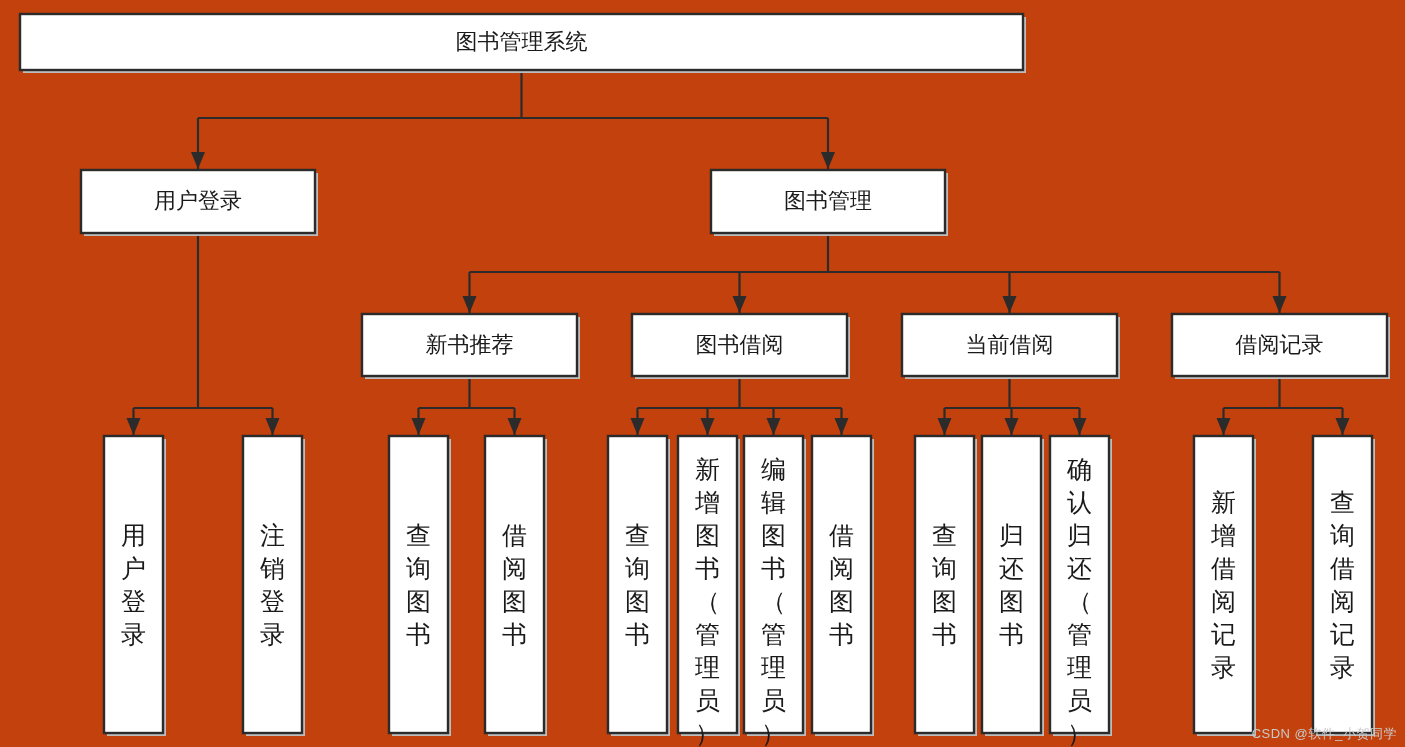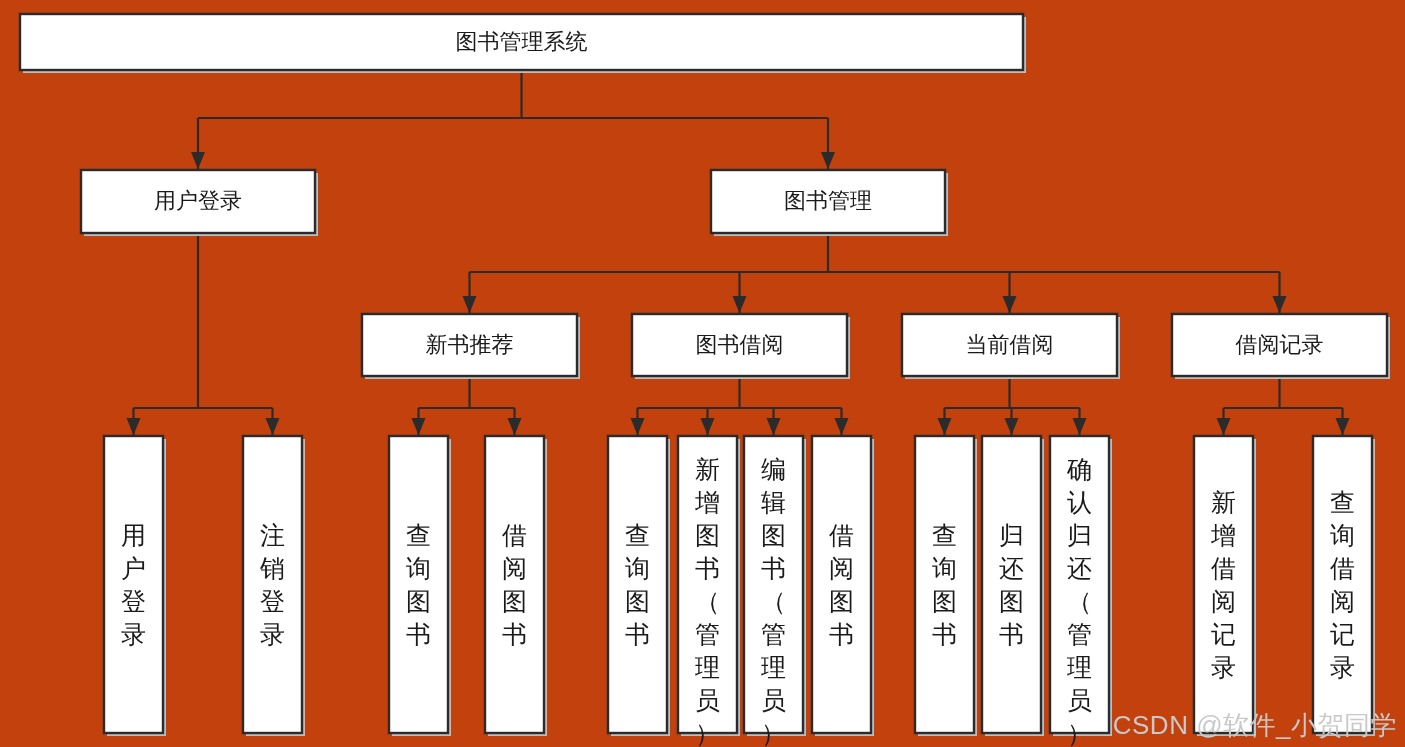--- a/index.html
+++ b/index.html
@@ -54,21 +54,21 @@
     font-family: "Liberation Sans", "DejaVu Sans", sans-serif;
     font-size: 25px;
     fill: #1a1a1a;
     text-anchor: middle;
   }
   .watermark {
     position: absolute;
     right: 8px;
     bottom: 4px;
     font-family: "Liberation Sans", "DejaVu Sans", sans-serif;
-    font-size: 26px;
+    font-size: 13px;
     color: #c9c9c9;
     letter-spacing: 0.5px;
     white-space: nowrap;
     user-select: none;
   }
 </style>
 </head>
 <body>
 
 <div id="diagram-root">

